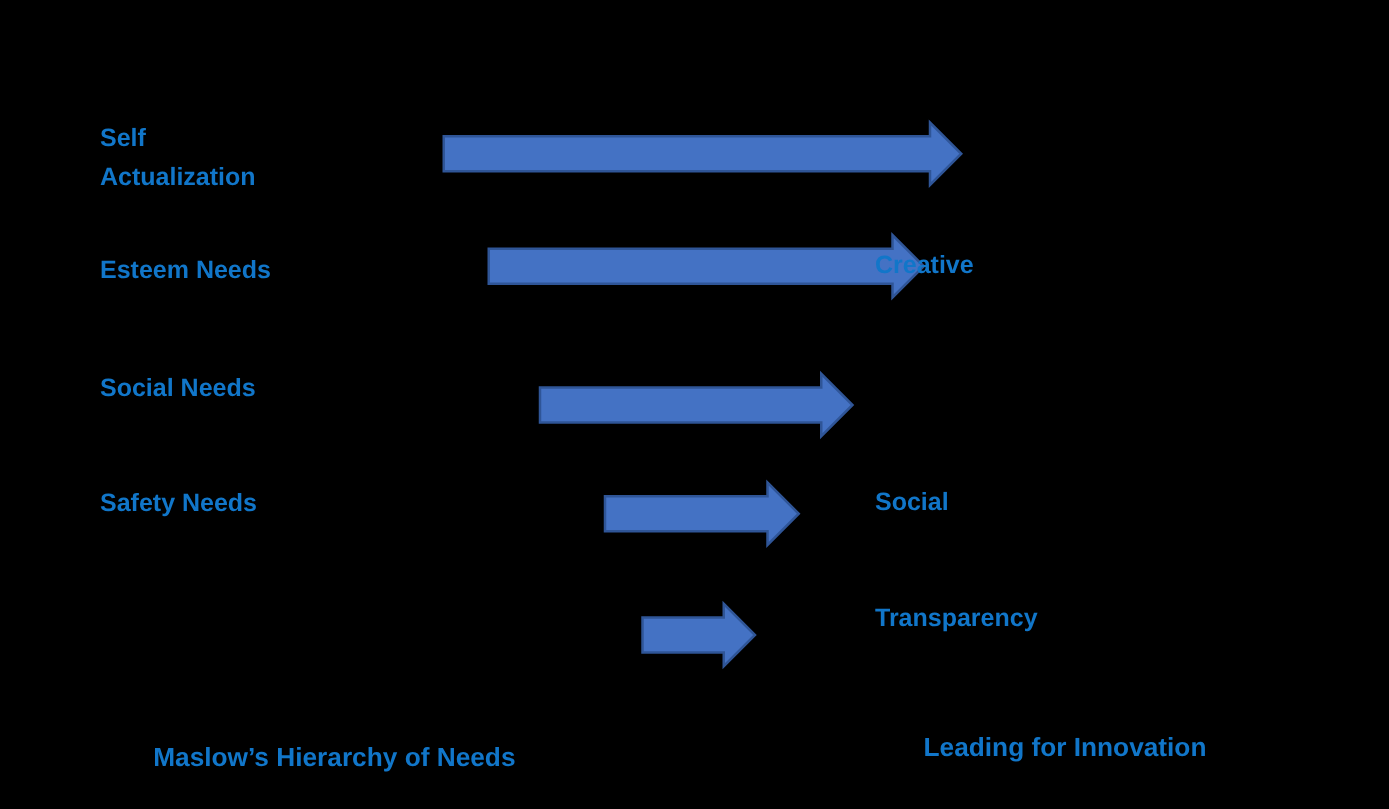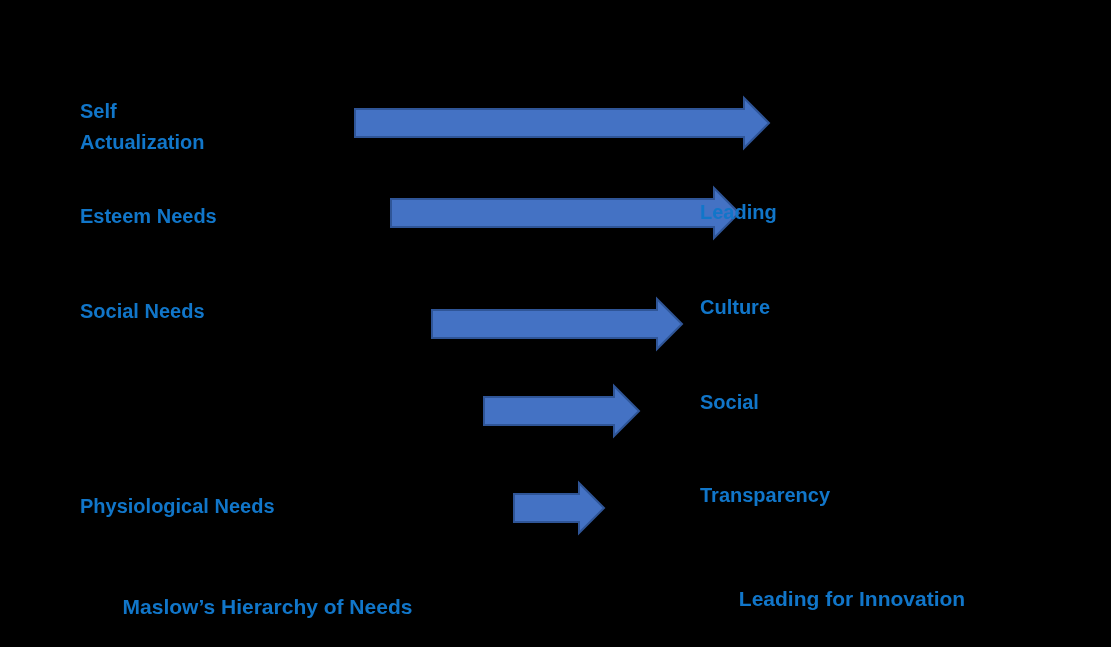--- a/index.html
+++ b/index.html
@@ -41,39 +41,38 @@
 </style>
 </head>
 <body>
 
 <div class="canvas">
 
   <div class="label left" style="top:96px">Self
 Actualization</div>
   <div class="label left" style="top:296px">Social Needs</div>
   <div class="label left" style="top:201px">Esteem Needs</div>
-  <div class="label left" style="top:491px">Physiological Needs</div>
+  <div class="label left" style="top:388px">Safety Needs</div>
 
   <svg class="arrow" width="416" height="52" style="left: 354px; top: 97px;">
       <polygon points="1,12 390,12 390,1 415,26 390,51 390,40 1,40" fill="#4472C4" stroke="#2F5597" stroke-width="2"></polygon>
     </svg>
   <svg class="arrow" width="350" height="52" style="left: 390px; top: 187px;">
       <polygon points="1,12 324,12 324,1 349,26 324,51 324,40 1,40" fill="#4472C4" stroke="#2F5597" stroke-width="2"></polygon>
     </svg>
   <svg class="arrow" width="252" height="52" style="left: 431px; top: 298px;">
       <polygon points="1,12 226,12 226,1 251,26 226,51 226,40 1,40" fill="#4472C4" stroke="#2F5597" stroke-width="2"></polygon>
     </svg>
   <svg class="arrow" width="157" height="52" style="left: 483px; top: 385px;">
       <polygon points="1,12 131,12 131,1 156,26 131,51 131,40 1,40" fill="#4472C4" stroke="#2F5597" stroke-width="2"></polygon>
     </svg>
   <svg class="arrow" width="92" height="52" style="left: 513px; top: 482px;">
       <polygon points="1,12 66,12 66,1 91,26 66,51 66,40 1,40" fill="#4472C4" stroke="#2F5597" stroke-width="2"></polygon>
     </svg>
 
-  <div class="label right" style="top:197px">Leading</div>
-  <div class="label right" style="top:292px">Culture</div>
+  <div class="label right" style="top:197px">Creative</div>
   <div class="label right" style="top:387px">Social</div>
   <div class="label right" style="top:480px">Transparency</div>
 
   <div class="footer" style="top:587px; left:697px; width:310px">Leading for Innovation</div>
   <div class="footer" style="top:595px; left:80px;  width:375px">Maslow’s Hierarchy of Needs</div>
 
 </div>
 
 </body></html>

